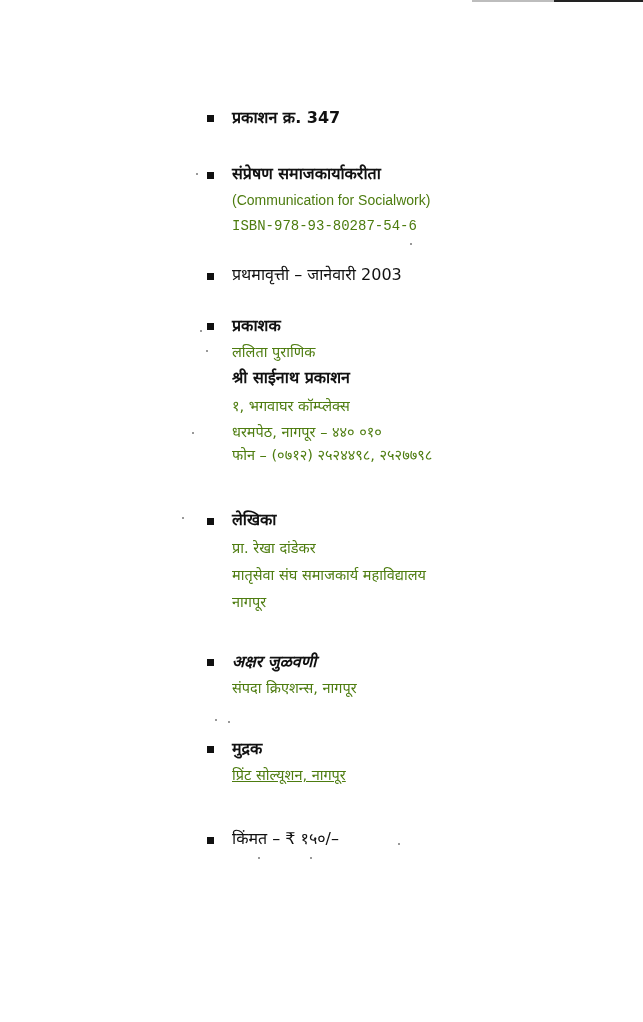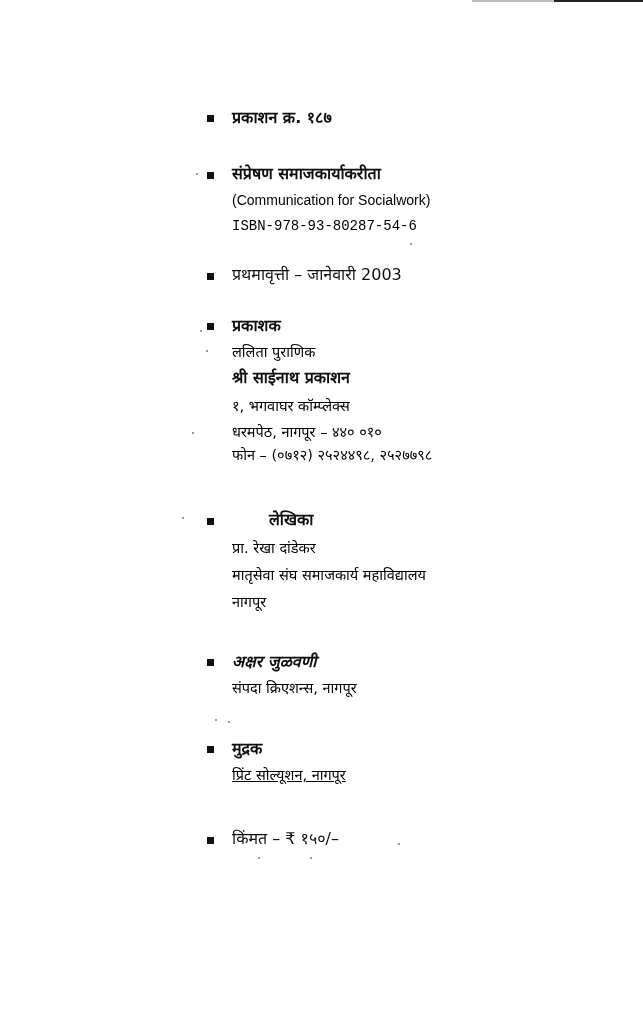--- a/index.html
+++ b/index.html
@@ -48,21 +48,21 @@
       font-size: 16px;
       font-weight: bold;
       color: #111;
       line-height: 20px;
     }
     .line {
       position: absolute;
       left: 25px;
       white-space: nowrap;
       font-size: 14.5px;
-      color: #000000;
+      color: #4d7c0f;
       line-height: 20px;
     }
     .line.bold {
       font-weight: bold;
       font-size: 16px;
       color: #111;
       text-align: right;
     }
     .line.latin {
       font-family: "Liberation Sans", sans-serif;
@@ -78,21 +78,21 @@
   </style>
 </head>
 <body>
 
 <div class="top-rule"></div>
 
 <div class="page">
 
   <div class="section" style="top:108px;">
     <span class="bullet" style="top:7px;"></span>
-    <span class="heading" style="top:0;">प्रकाशन क्र. १८७</span>
+    <span class="heading" style="top:0;">प्रकाशन क्र. 347</span>
   </div>
 
   <div class="section" style="top:164px;">
     <span class="bullet" style="top:8px;"></span>
     <span class="heading" style="top:0;">संप्रेषण समाजकार्याकरीता</span>
     <span class="line latin" style="top:26px;">(Communication for Socialwork)</span>
     <span class="line latin" style="top:52px;font-family:Liberation Mono, monospace;">ISBN-978-93-80287-54-6</span>
   </div>
 
   <div class="section" style="top:265px;">
@@ -105,21 +105,21 @@
     <span class="heading" style="top:0;">प्रकाशक</span>
     <span class="line" style="top:26px;">ललिता पुराणिक</span>
     <span class="line bold" style="top:52px;">श्री साईनाथ प्रकाशन</span>
     <span class="line" style="top:80px;">१, भगवाघर कॉम्प्लेक्स</span>
     <span class="line" style="top:106px;">धरमपेठ, नागपूर – ४४० ०१०</span>
     <span class="line" style="top:129px;">फोन – (०७१२) २५२४४९८, २५२७७९८</span>
   </div>
 
   <div class="section" style="top:510px;">
     <span class="bullet" style="top:8px;"></span>
-    <span class="heading" style="top:0;margin-left:37px;">लेखिका</span>
+    <span class="heading" style="top:0;">लेखिका</span>
     <span class="line" style="top:28px;">प्रा. रेखा दांडेकर</span>
     <span class="line" style="top:55px;">मातृसेवा संघ समाजकार्य महाविद्यालय</span>
     <span class="line" style="top:82px;">नागपूर</span>
   </div>
 
   <div class="section" style="top:652px;">
     <span class="bullet" style="top:7px;"></span>
     <span class="heading" style="top:0;font-style:italic;">अक्षर जुळवणी</span>
     <span class="line" style="top:26px;">संपदा क्रिएशन्स, नागपूर</span>
   </div>

